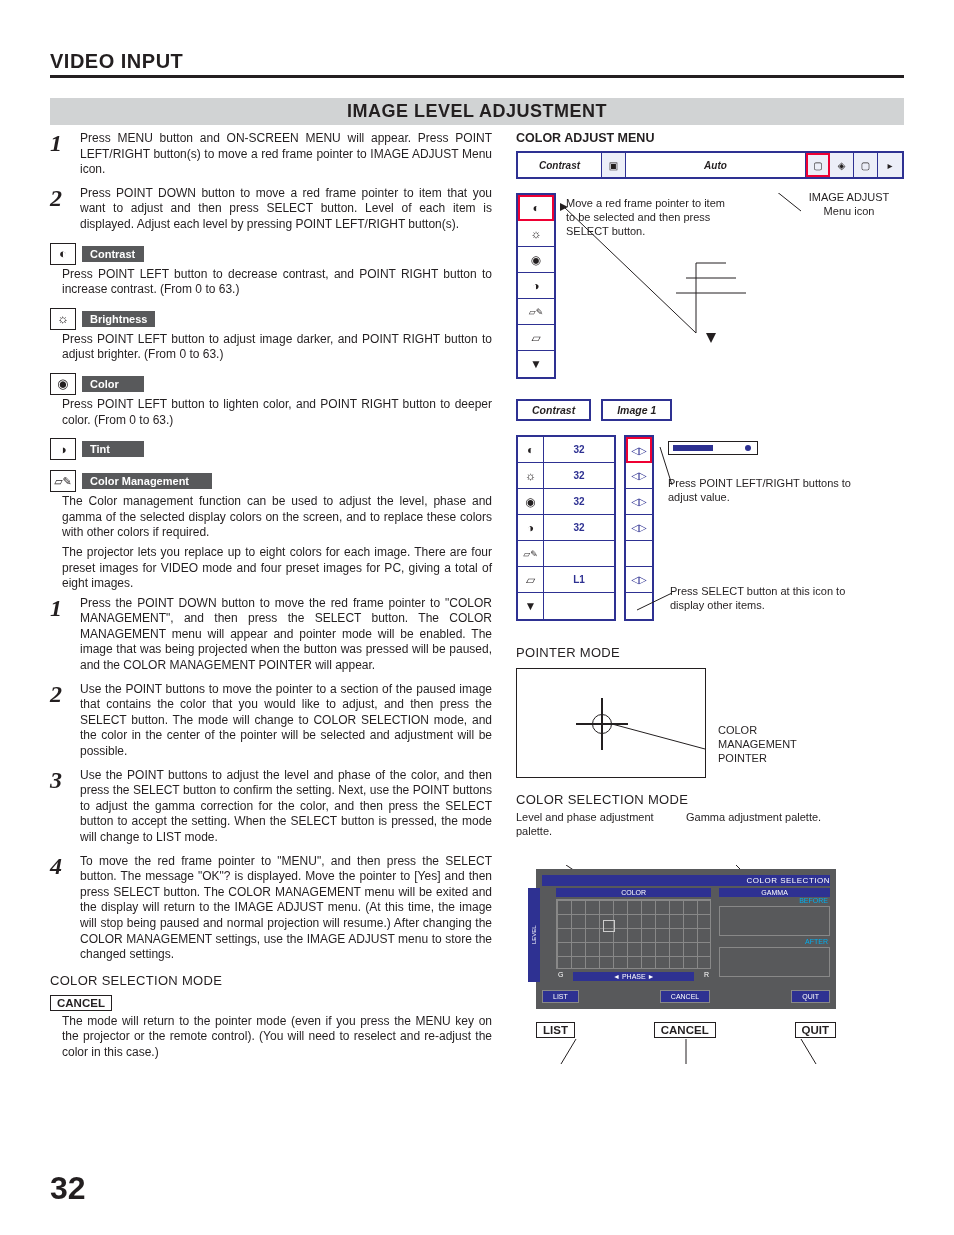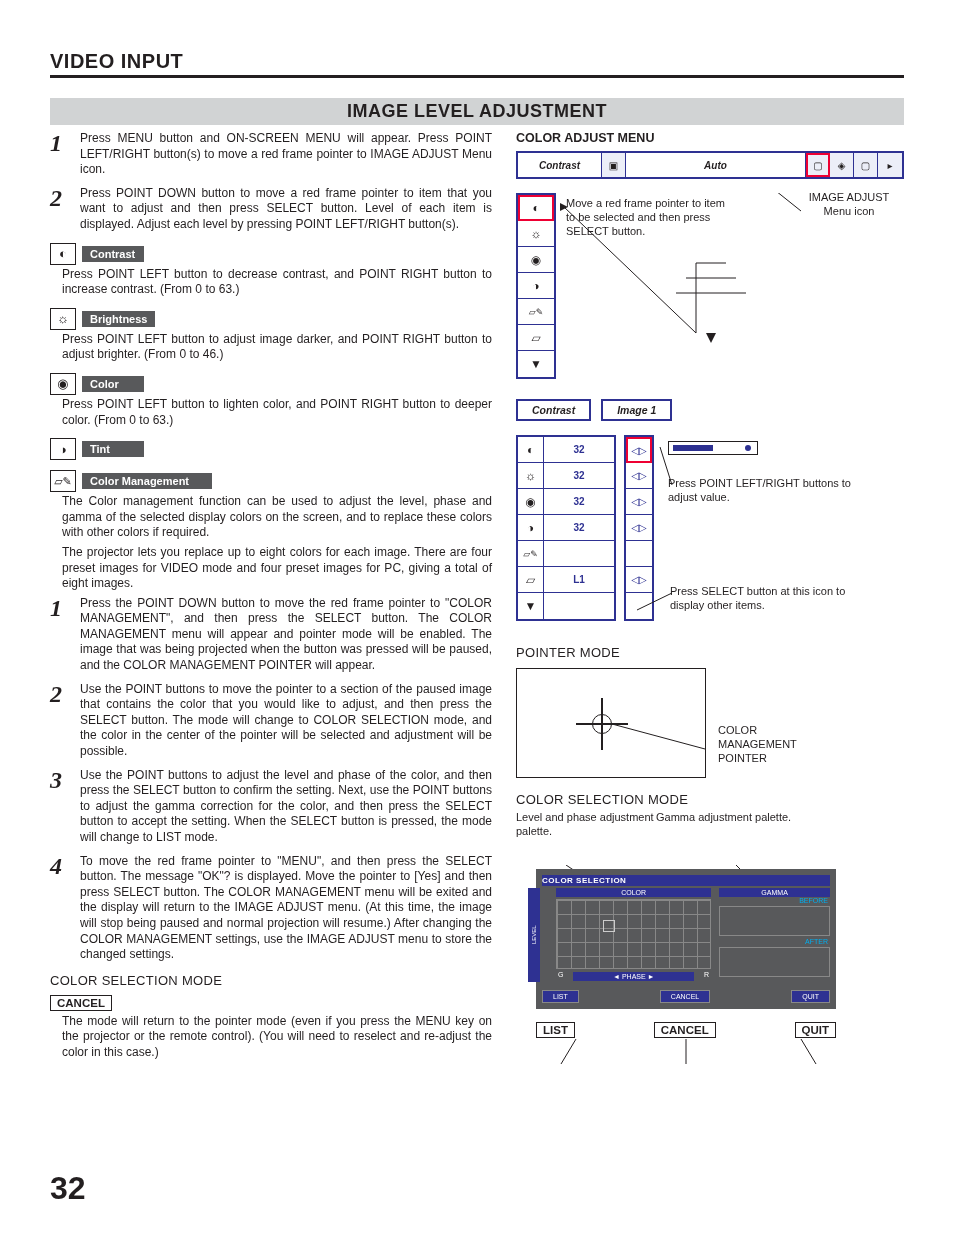--- a/index.html
+++ b/index.html
@@ -171,21 +171,21 @@
   .cs-panel {
     background: #58595b;
     padding: 6px;
     color: #fff;
     font-size: 8px;
     position: relative;
     margin-top: 30px;
     width: 300px;
   }
   .cs-title {
-    background:#2e3192; text-align:left; padding:1px 0; font-size:8px; letter-spacing:0.5px; margin-bottom:2px;font-weight:bold;
+    background:#2e3192; text-align:right; padding:1px 0; font-size:8px; letter-spacing:0.5px; margin-bottom:2px;
   }
   .cs-grid-row { display:flex; gap:8px; }
   .cs-left { flex:1.4; }
   .cs-right { flex:1; }
   .cs-label-sm { background:#2e3192; text-align:center; font-size:7px; padding:1px 0; }
   .cs-square {
     border:1px solid #888;
     height:70px;
     position:relative;
     background-image: linear-gradient(#888 1px, transparent 1px), linear-gradient(90deg, #888 1px, transparent 1px);
@@ -235,21 +235,21 @@
     </div>
     <div class="param-desc">Press POINT LEFT button to decrease contrast, and POINT RIGHT button to increase contrast.  (From 0 to 63.)</div>
 
     
     <div class="param-row">
       <div class="param-icon-box">
           <span class="icon-glyph">☼</span>
         </div>
       <div class="param-label">Brightness</div>
     </div>
-    <div class="param-desc">Press POINT LEFT button to adjust image darker, and POINT RIGHT button to adjust brighter.  (From 0 to 46.)</div>
+    <div class="param-desc">Press POINT LEFT button to adjust image darker, and POINT RIGHT button to adjust brighter.  (From 0 to 63.)</div>
 
     
     <div class="param-row">
       <div class="param-icon-box">
           <span class="icon-glyph">◉</span>
         </div>
       <div class="param-label" style="min-width:62px">Color</div>
     </div>
     <div class="param-desc">Press POINT LEFT button to lighten color, and POINT RIGHT button to deeper color.  (From 0 to 63.)</div>
 
@@ -400,21 +400,21 @@
             <div class="ring"></div>
           </div>
         <svg class="overlay" style="left:0;top:0" width="190" height="110">
             <line class="leader" x1="95" y1="55" x2="188" y2="80"></line>
           </svg>
       </div>
       <div class="note-text" style="padding-top:60px; width:120px">COLOR MANAGEMENT POINTER</div>
     </div>
 
     <div class="subhead" style="margin-top:14px">COLOR SELECTION MODE</div>
-    <div style="display:flex; ">
+    <div style="display:flex; gap:30px;">
       <div class="note-text" style="width:140px">Level and phase adjustment palette.</div>
       <div class="note-text" style="width:140px">Gamma adjustment palette.</div>
     </div>
 
     <div style="position:relative; margin-left:20px;">
       <svg class="overlay" style="left:-20px; top:-4px" width="340" height="40">
         <line class="leader" x1="50" y1="0" x2="110" y2="40"></line>
         <line class="leader" x1="220" y1="0" x2="260" y2="40"></line>
       </svg>
       <div class="cs-panel">

